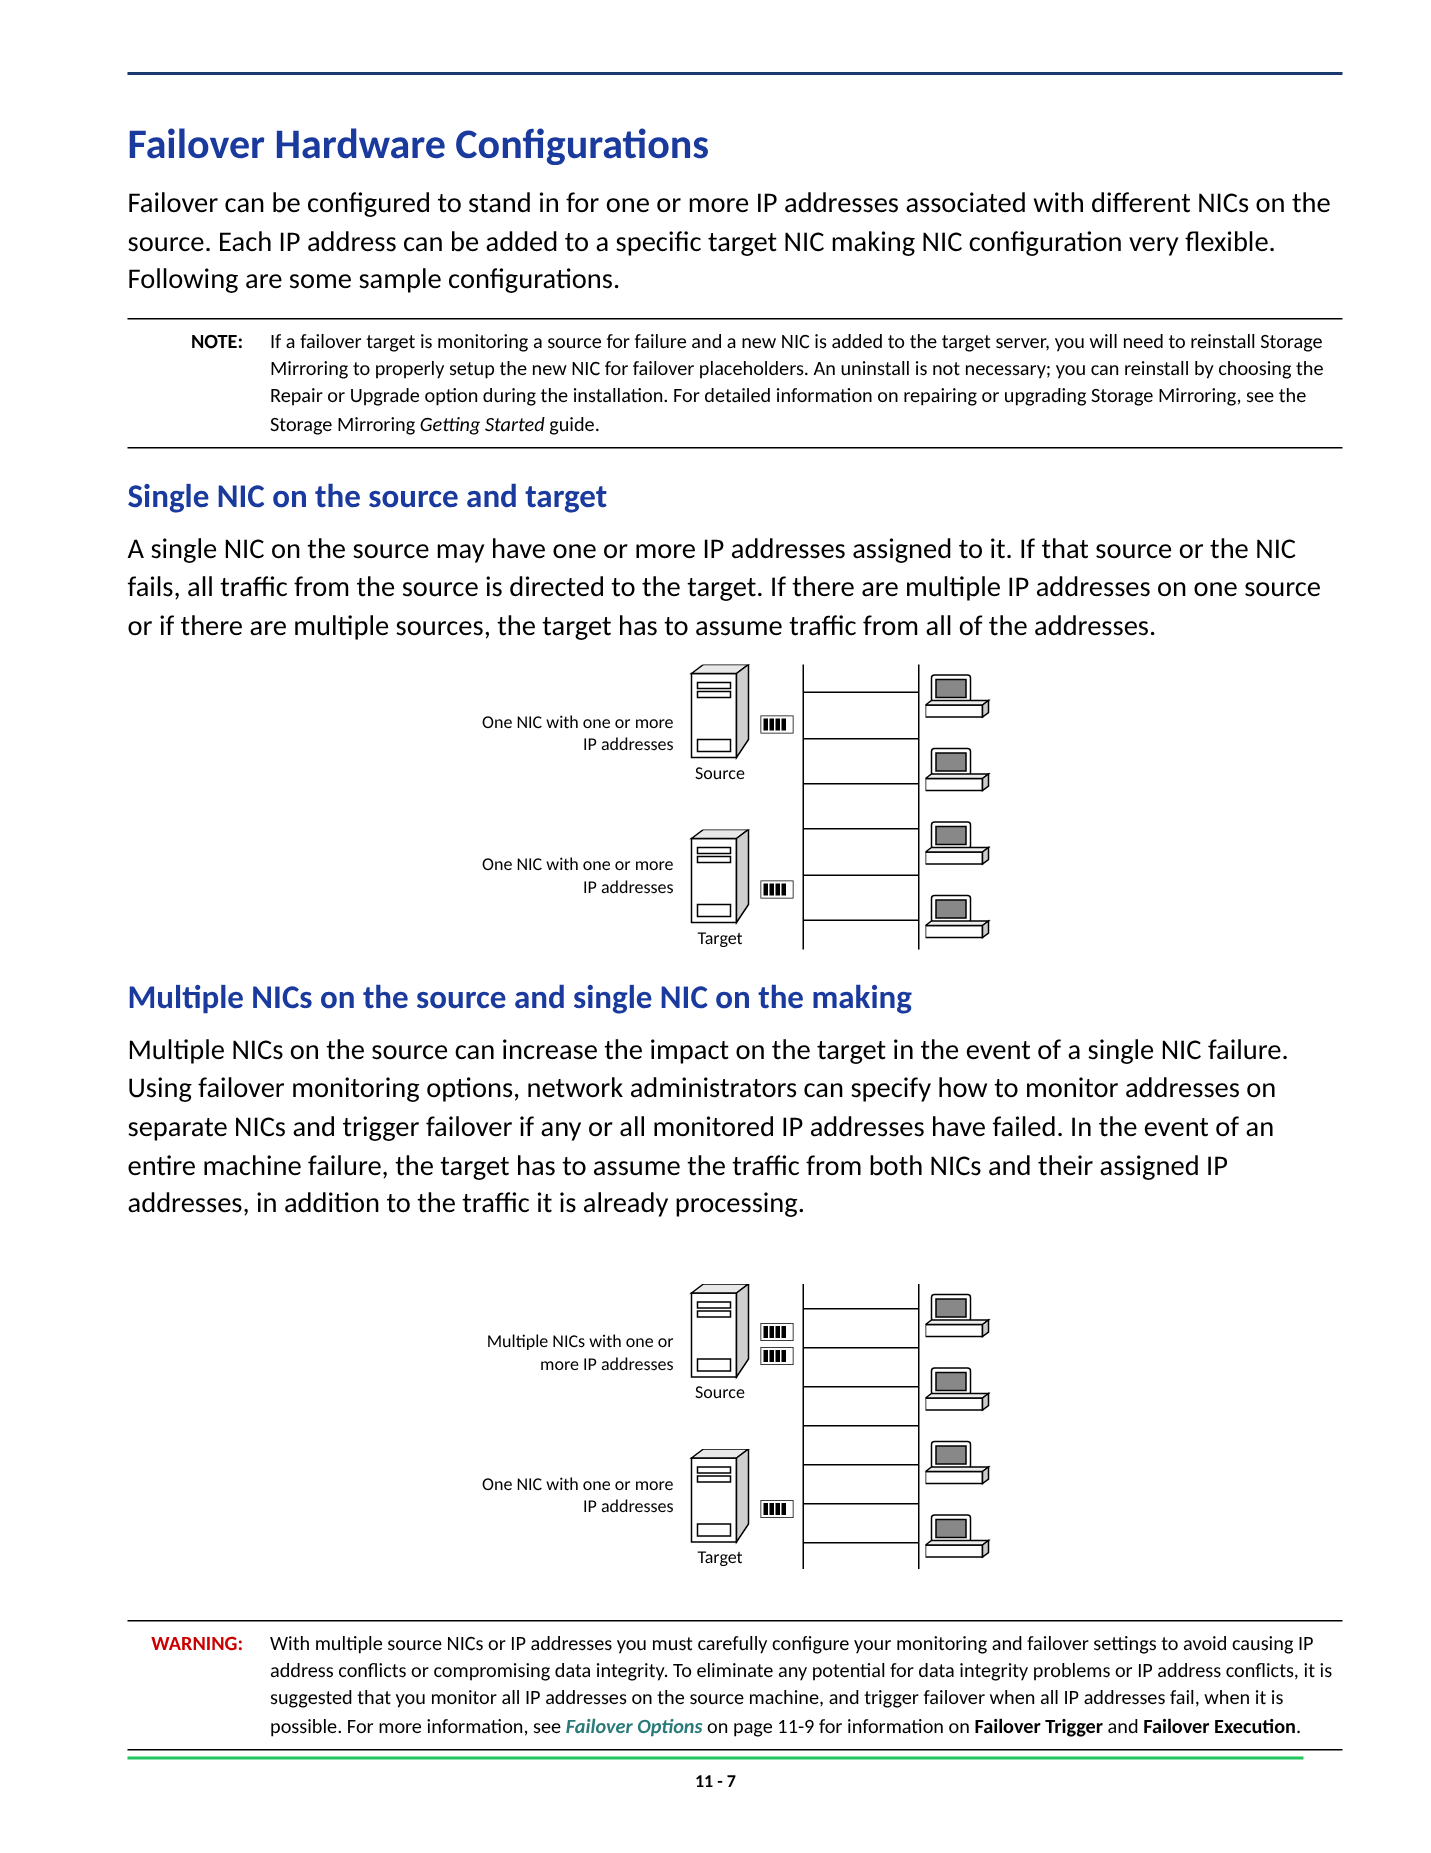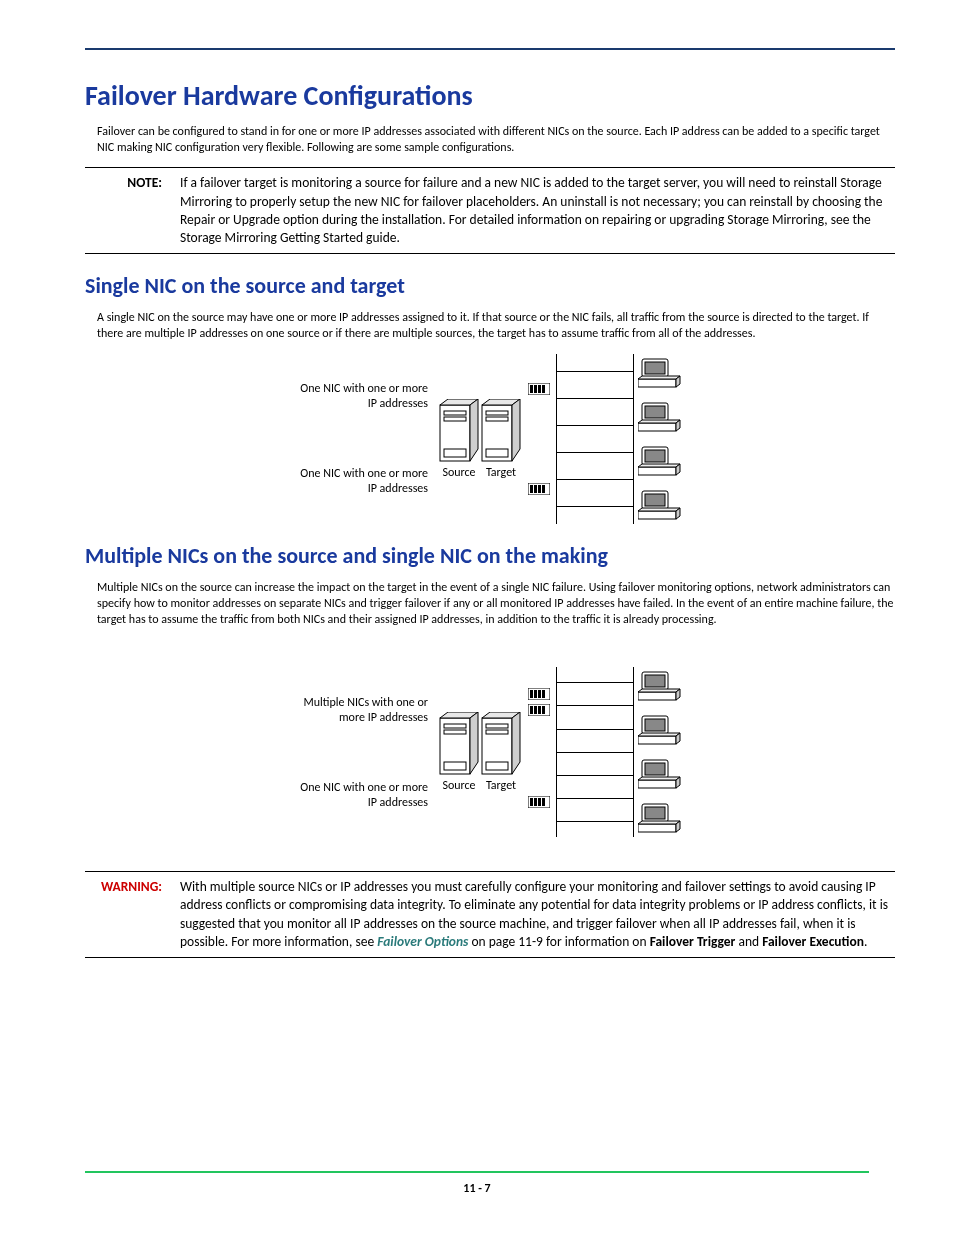--- a/index.html
+++ b/index.html
@@ -25,44 +25,43 @@
     margin-bottom: 10px;
   }
   h2 {
     color: #1a3a9e;
     font-size: 22px;
     font-weight: bold;
     margin-top: 18px;
     margin-bottom: 10px;
   }
   p.body {
-    font-size: 12px;
+    font-size: 19px;
     line-height: 1.35;
     margin-bottom: 12px;
-    margin-left: 12px;
   }
   .callout {
     border-top: 1px solid #000;
     border-bottom: 1px solid #000;
     padding: 6px 0;
     display: flex;
     margin-bottom: 14px;
     font-size: 13.5px;
     line-height: 1.35;
   }
   .callout-label {
     font-weight: bold;
     width: 95px;
     flex-shrink: 0;
     text-align: right;
     padding-right: 18px;
   }
   .callout-label.warn { color: #cc0000; }
   .callout-text { flex: 1; }
-  .callout-text .ital { }
+  .callout-text .ital { font-style: italic; }
   .callout-text .bold { font-weight: bold; }
   .callout-text .link { font-style: italic; font-weight: bold; color: #2a7a7a; }
 
   .diagram {
     width: 100%;
     display: flex;
     justify-content: center;
     margin: 8px 0 18px 0;
   }
   .diagram-inner {
@@ -74,21 +73,22 @@
     display: flex;
     flex-direction: column;
     justify-content: space-around;
     text-align: right;
     padding-right: 10px;
     width: 140px;
   }
   .labels-col .lbl { line-height: 1.25; }
   .servers-col {
     display: flex;
-    flex-direction: row;
+    flex-direction: column;
+    gap: 30px;
     align-items: center;
   }
   .server-block { text-align: center; }
   .server-caption { font-size: 12px; margin-top: 2px; }
   .nic-col {
     display: flex;
     flex-direction: column;
     justify-content: space-around;
     padding: 0 6px;
     gap: 30px;

